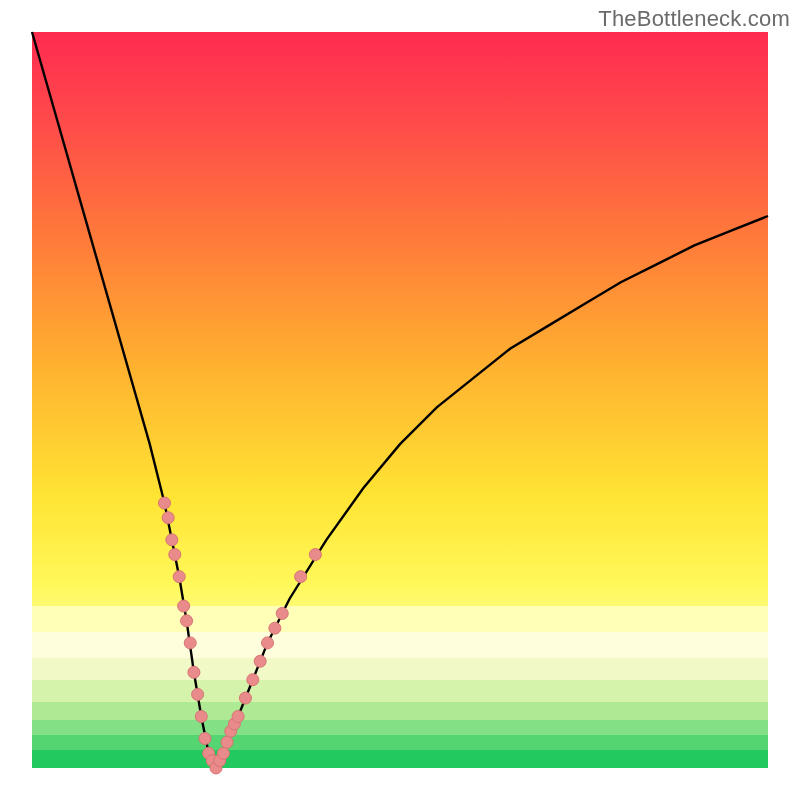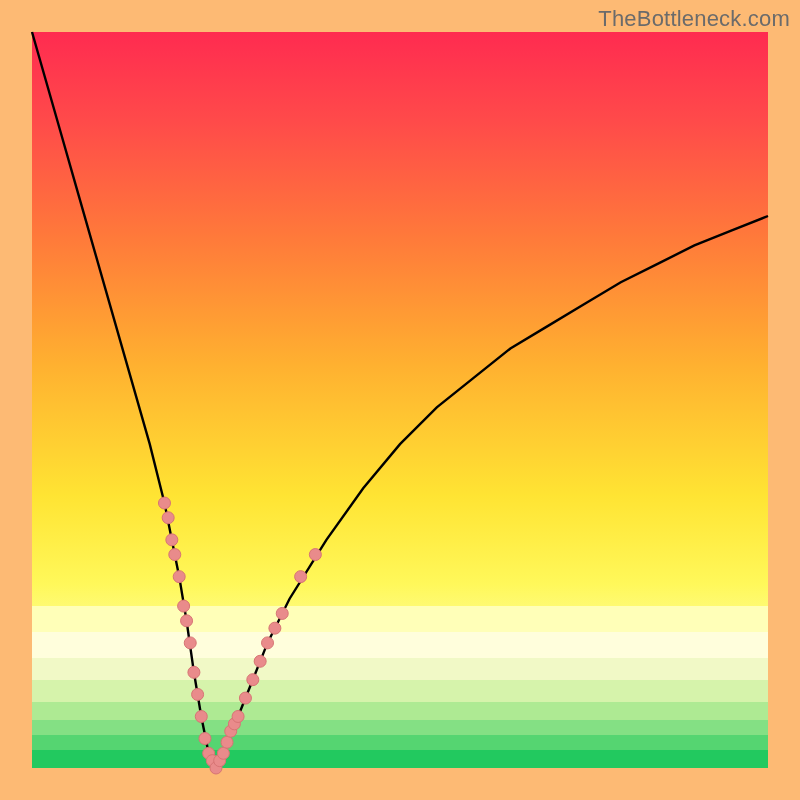--- a/index.html
+++ b/index.html
@@ -8,21 +8,21 @@
     width: 800px;
     height: 800px;
     overflow: hidden;
     background: #000;
     font-family: Arial, Helvetica, sans-serif;
   }
   .frame {
     position: relative;
     width: 800px;
     height: 800px;
-    background: #fdba74;
+    background: #ffffff;
   }
   .plot-area {
     position: absolute;
     left: 32px;
     top: 32px;
     width: 736px;
     height: 736px;
     background: linear-gradient(
       to bottom,
       #ff2b50 0%,

